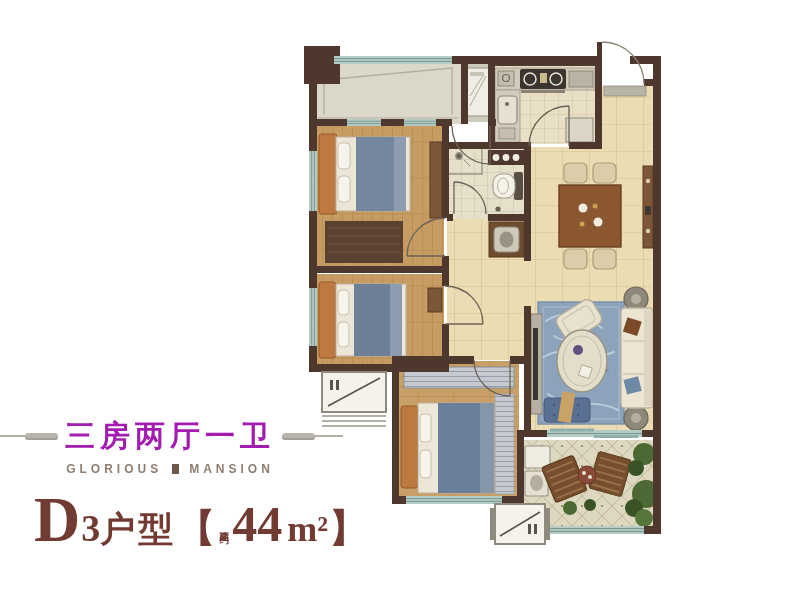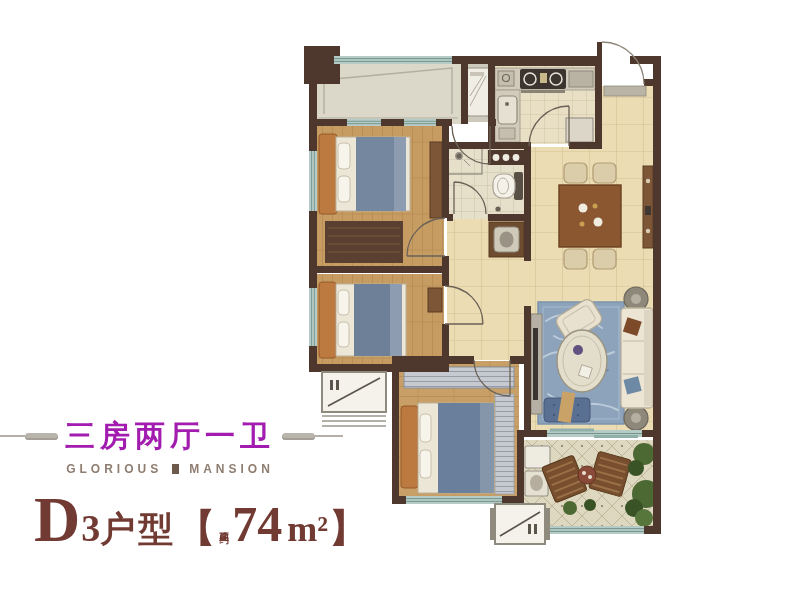--- a/index.html
+++ b/index.html
@@ -407,18 +407,18 @@
     <i class="sq"></i>
     <span>MANSION</span>
   </div>
 
   <div class="unit-row">
     <span class="d">D</span>
     <span class="three">3</span>
     <span class="huxing">户型</span>
     <span class="br">【</span>
     <span class="prefix">建面约</span>
-    <span class="num">74</span>
+    <span class="num">44</span>
     <span class="sqm">m²</span>
     <span class="br">】</span>
   </div>
 
 </div>
 
 </body></html>

